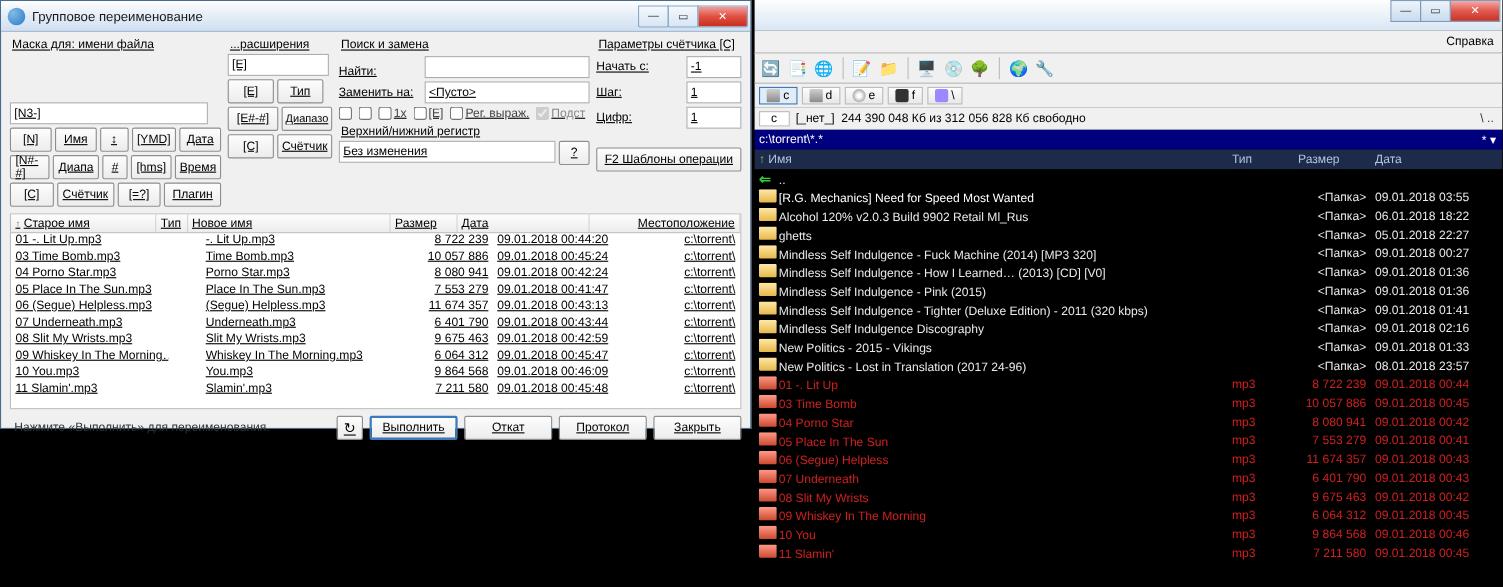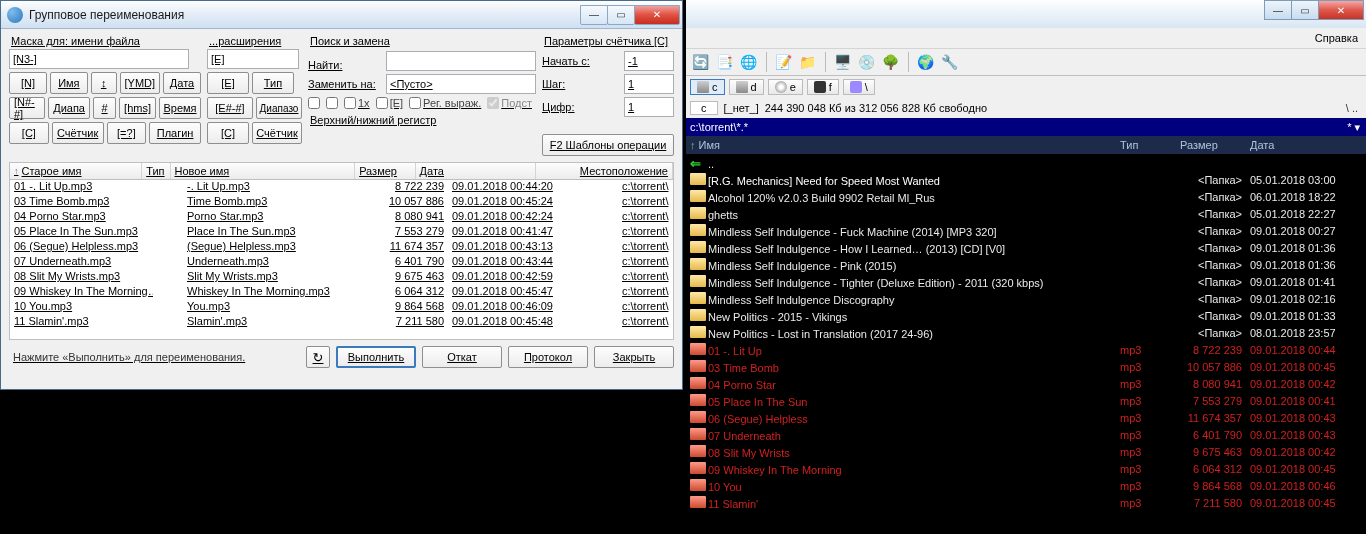--- a/index.html
+++ b/index.html
@@ -91,34 +91,34 @@
 .ficon.up{ color:#3c3; font-weight:bold; font-size:13px;}
 .desc{ color:#eaeaea;}
 
 </style>
 </head>
 <body>
 
 <div class="dialog">
   <div class="titlebar">
     <span class="ticon"></span>
-    <span class="ttext">Групповое переименования</span>
+    <span class="ttext">Групповое переименование</span>
     <div class="winbtns">
       <div class="winbtn">—</div>
       <div class="winbtn">▭</div>
       <div class="winbtn close">✕</div>
     </div>
   </div>
 
   <div class="dlgbody">
     <div class="section-row">
 
       <div class="col" style="width:192px">
         <div class="grouplabel">Маска для: имени файла</div>
-        <input class="field" style="width: 180px;" value="[N3-]">
+        <input class="field" style="width: 180px; margin-top: 44px;" value="[N3-]">
         <div class="btnrow">
           <div class="btn small">[N]</div>
           <div class="btn small">Имя</div>
           <div class="btn tiny">↕</div>
           <div class="btn small">[YMD]</div>
           <div class="btn small">Дата</div>
         </div>
         <div class="btnrow">
           <div class="btn small" style="width:46px">[N#-#]</div>
           <div class="btn small">Диапа</div>
@@ -179,20 +179,24 @@
           <label class="check">
               <input type="checkbox" style="">
               <span>Рег. выраж.</span>
             </label>
           <label class="check" style="color:#888">
               <input type="checkbox" checked="" disabled="" style="">
               <span>Подст</span>
             </label>
         </div>
         <div class="grouplabel" style="margin-top:3px">Верхний/нижний регистр</div>
+        <div style="display:flex;gap:3px">
+          <input class="field" style="flex: 1 1 0%;" value="Без изменения">
+          <div class="btn tiny">?</div>
+        </div>
       </div>
 
       <div class="col" style="width:140px">
         <div class="grouplabel" style="text-align:left">Параметры счётчика [C]</div>
         <div style="display:flex;align-items:center;gap:4px;margin-top:2px">
           <span style="flex:1">Начать с:</span>
           <input class="field spin" value="-1" style="">
         </div>
         <div style="display:flex;align-items:center;gap:4px;margin-top:3px">
           <span style="flex:1">Шаг:</span>
@@ -386,21 +390,21 @@
       <div class="frow folder">
         <div class="lc name" style="flex:1"><span class="ficon up">⇐</span>..</div>
         <div class="lc ext" style="width:60px"></div>
         <div class="lc size" style="width:70px"></div>
         <div class="lc date" style="width:120px"></div>
       </div>
       <div class="frow folder white">
         <div class="lc name" style="flex:1"><span class="ficon folder"></span>[R.G. Mechanics] Need for Speed Most Wanted</div>
         <div class="lc ext" style="width:60px"></div>
         <div class="lc size" style="width:70px;text-align:right"><span class="desc">&lt;Папка&gt;</span></div>
-        <div class="lc date" style="width:120px"><span class="desc">05.01.2018 03:00</span></div>
+        <div class="lc date" style="width:120px"><span class="desc">09.01.2018 03:55</span></div>
       </div>
       <div class="frow folder">
         <div class="lc name" style="flex:1"><span class="ficon folder"></span>Alcohol 120% v2.0.3 Build 9902 Retail Ml_Rus</div>
         <div class="lc ext" style="width:60px"></div>
         <div class="lc size" style="width:70px;text-align:right"><span class="desc">&lt;Папка&gt;</span></div>
         <div class="lc date" style="width:120px"><span class="desc">06.01.2018 18:22</span></div>
       </div>
       <div class="frow folder">
         <div class="lc name" style="flex:1"><span class="ficon folder"></span>ghetts</div>
         <div class="lc ext" style="width:60px"></div>

